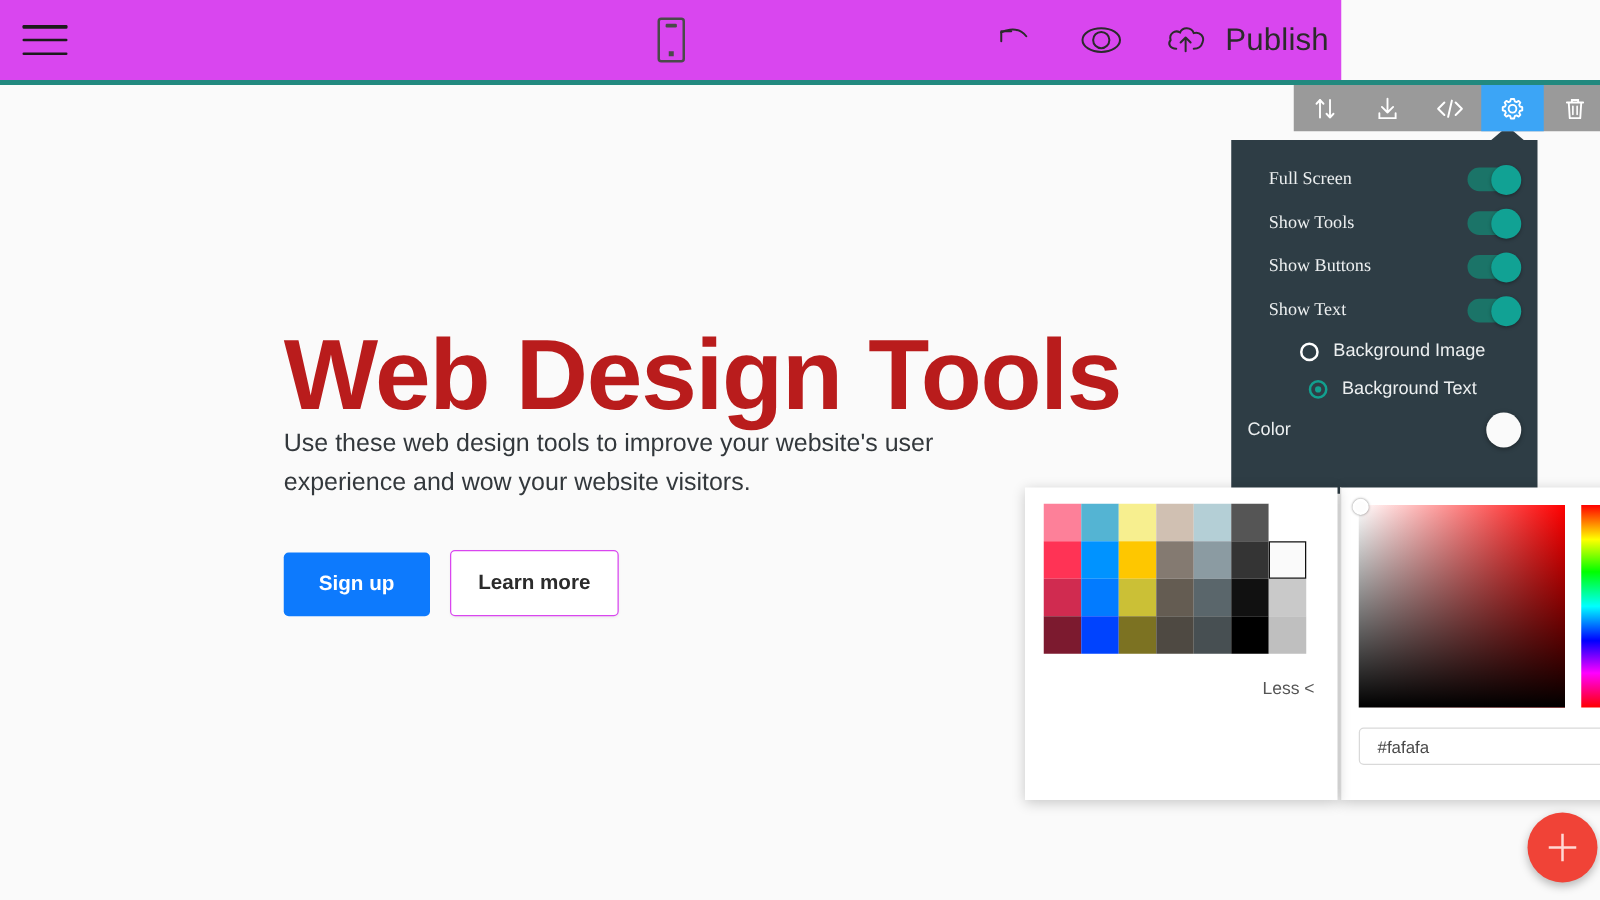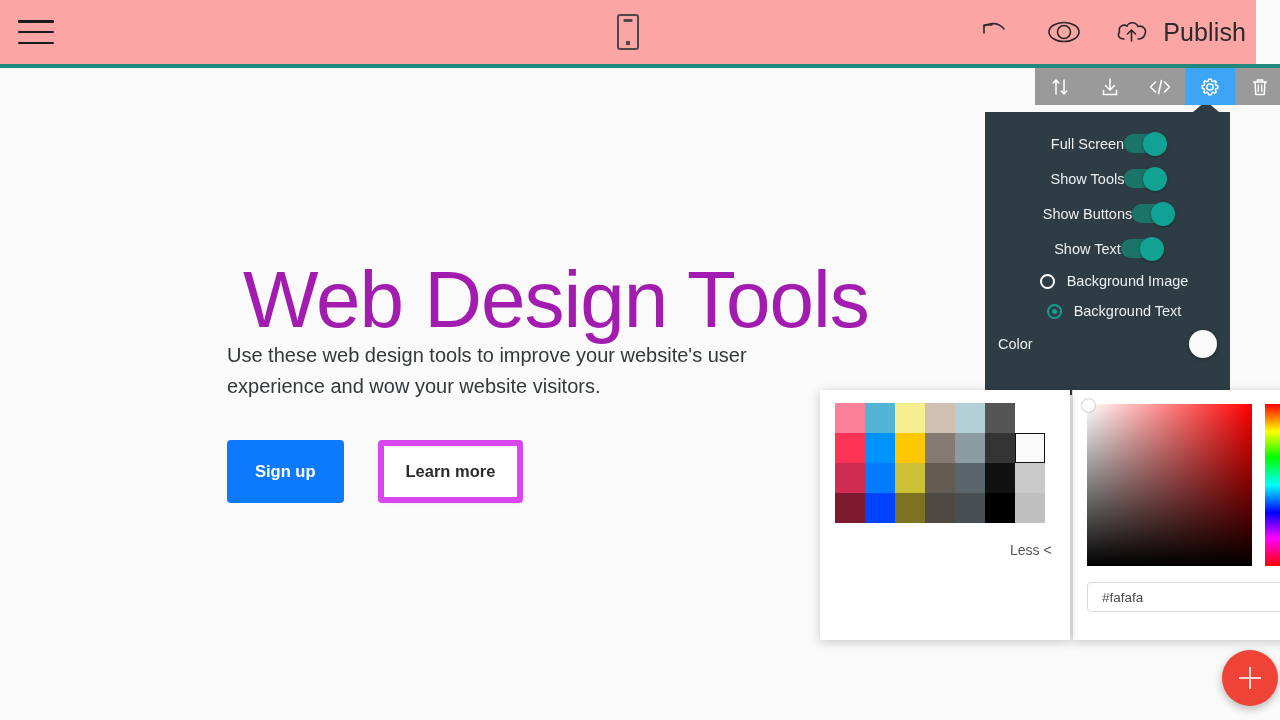--- a/index.html
+++ b/index.html
@@ -6,22 +6,22 @@
   html, body {
     width: 1280px; height: 720px;
     overflow: hidden;
     font-family: "Liberation Sans", sans-serif;
     background: #fafafa;
   }
   #root { position: relative; width: 1280px; height: 720px; background:#fafafa; }
 
   
   .topbar {
-    position:absolute; top:0; left:0; width:1256px; height:64px;
-    background:#fca5a5; display:flex; align-items:center;
+    position:absolute; top:0; left:0; width:1073px; height:64px;
+    background:#d946ef; display:flex; align-items:center;
     z-index: 10;
   }
   .topbar-left { width:280px; display:flex; align-items:center; padding-left:18px; }
   .topbar-center { flex:1; display:flex; align-items:center; justify-content:center; }
   .topbar-right { display:flex; align-items:center; gap:28px; padding-right:10px; }
 
   .hamburger { width:36px; height:24px; display:flex; flex-direction:column;
     justify-content:space-between; cursor:pointer; }
   .hamburger span { display:block; height:2.5px; background:#1b1b1b; border-radius:1px; }
 
@@ -45,22 +45,22 @@
   .sec-toolbar .tb { width:50px; height:37px; display:flex; align-items:center;
      justify-content:center; cursor:pointer; }
   .sec-toolbar .tb.active { background:#3ca5f6; }
 
   
   .settings { position:absolute; top:112px; left:985px; width:245px; height:283px;
      background:#2e3d45; z-index:28; padding:14px 0 0 0; }
   .settings .caret { position:absolute; top:-11px; left:208px; width:0;height:0;
      border-left:13px solid transparent; border-right:13px solid transparent;
      border-bottom:11px solid #2e3d45; }
-  .srow { height:35px; display:flex; align-items:center; padding:0 14px 0 16px;
-     justify-content:center; }
+  .srow { height:35px; display:flex; align-items:center; padding:0 14px 0 30px;
+     justify-content:space-between;font-family:Liberation Serif, serif; }
   .slabel { color:#eceff0; font-size:14.5px; }
   .toggle { width:42px; height:19px; border-radius:10px; background:#1b7468;
      position:relative; cursor:pointer; }
   .toggle .knob { position:absolute; right:-1px; top:-2.5px; width:24px; height:24px;
      border-radius:50%; background:#11a294; box-shadow:0 1px 3px rgba(0,0,0,.35); }
   .rrow { height:30px; display:flex; align-items:center; padding-left:13px; gap:12px;justify-content:center; }
   .radio { width:15px; height:15px; border-radius:50%; border:2px solid #ffffff;
      flex:none; cursor:pointer; }
   .radio.on { border-color:#12a08f; position:relative; }
   .radio.on::after { content:""; position:absolute; top:3px; left:3px; width:5px;
@@ -99,29 +99,29 @@
        #0000ff 67%, #ff00ff 83%, #ff0000 100%);
      cursor:pointer; }
   .hex-field { position:absolute; top:192px; left:14px; width:200px; height:30px;
      border:1px solid #d9d9d9; border-radius:4px; display:flex; align-items:center;
      padding-left:14px; font-size:13.5px; color:#4a4a4a; background:#fff; cursor:text;}
 
   
   .hero { position:absolute; top:68px; left:0; width:1280px; height:652px;
      background:#fafafa; }
   .hero-inner { position:absolute; top:192px; left:227px; width:760px; }
-  .hero-title { font-size:80px; font-weight:normal; color:#a21caf; line-height:1.0;
-     letter-spacing:-1px;margin-left:16px; }
+  .hero-title { font-size:80px; font-weight:bold; color:#b91c1c; line-height:1.0;
+     letter-spacing:-1px; }
   .hero-text { font-size:20px; color:#33383c; line-height:1.55;
      max-width:590px; }
-  .hero-btns { margin-top:38px; display:flex; gap:34px; }
+  .hero-btns { margin-top:38px; display:flex; gap:16px;align-items:flex-end; }
   .btn-primary { background:#0d7afd; color:#fff; font-size:16.5px; font-weight:bold;
      padding:16px 28px; border-radius:4px; cursor:pointer; border:none; }
   .btn-outline { background:#fff; color:#2b2b2b; font-size:16.5px; font-weight:bold;
-     padding:16px 22px; border-radius:4px; border:6px solid #d946ef; cursor:pointer;
+     padding:16px 22px; border-radius:4px; border:1px solid #d946ef; cursor:pointer;
      box-shadow:0 1px 2px rgba(0,0,0,.05); }
 
   
   .fab { position:absolute; top:650px; left:1222px; width:56px; height:56px;
      border-radius:50%; background:#f04337; display:flex; align-items:center;
      justify-content:center; box-shadow:0 3px 8px rgba(0,0,0,.28); cursor:pointer;
      z-index:40; }
   .fab .plus { position:relative; width:24px; height:24px; }
   .fab .plus::before, .fab .plus::after { content:""; position:absolute;
      background:#ffd9d4; }

